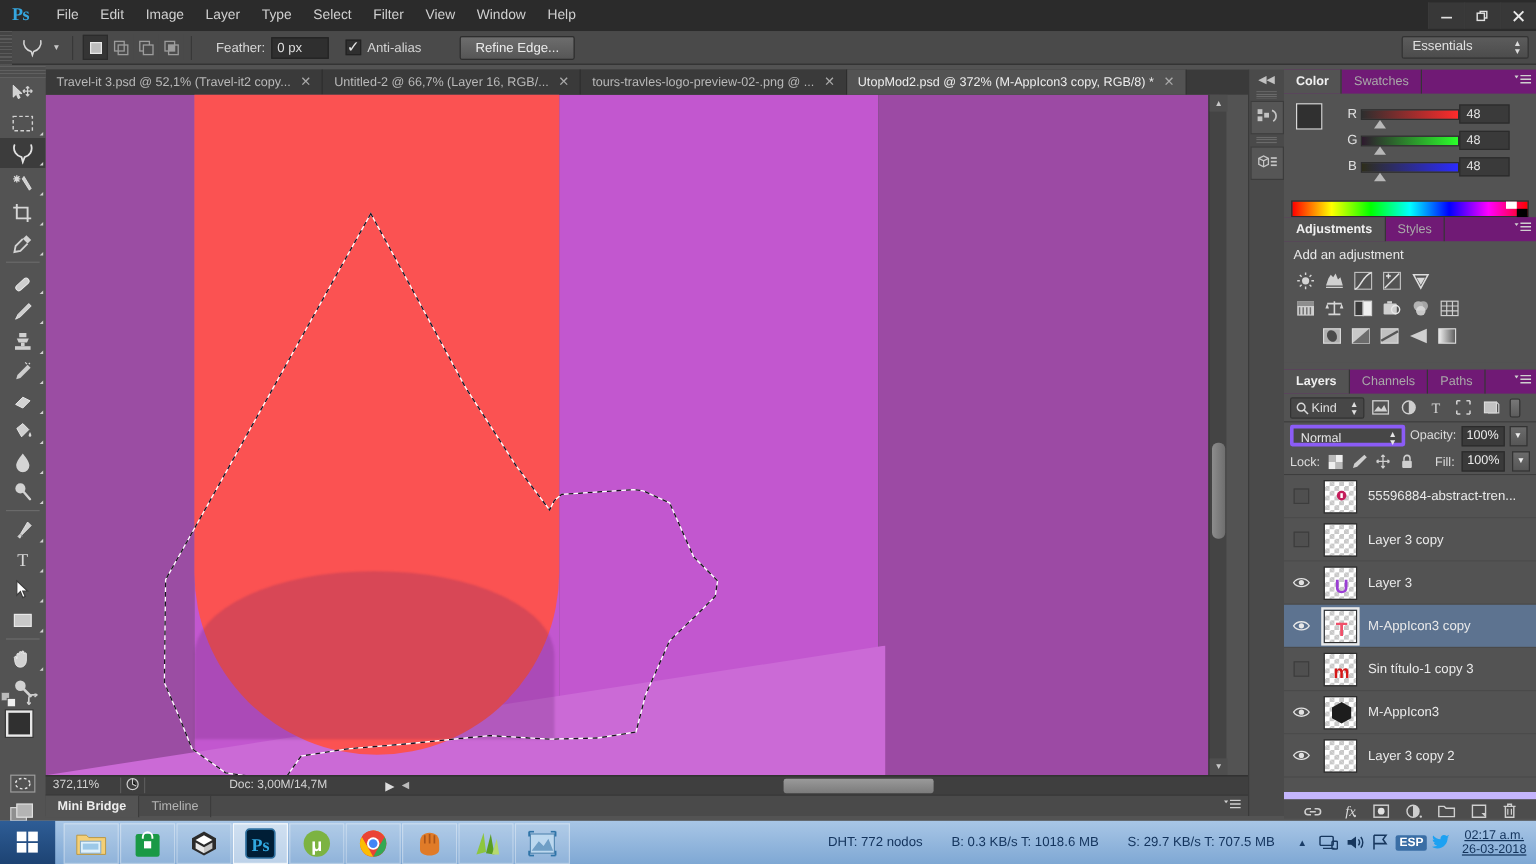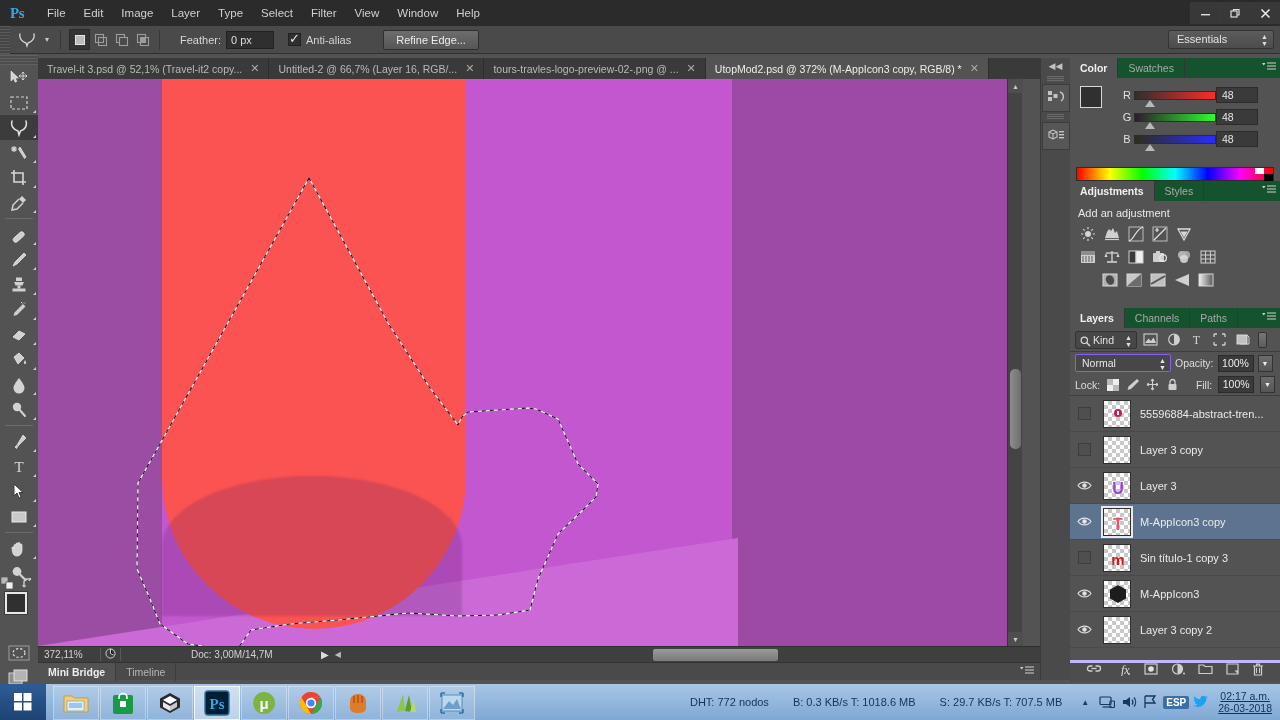--- a/index.html
+++ b/index.html
@@ -259,21 +259,21 @@
   }
 
   
   .rightpanels {
     position: absolute; left: 1070px; top: 58px; width: 210px; height: 622px;
     background: #535353;
   }
   .panel { background: #535353; }
   .panel-tabs {
     display: flex; align-items: stretch; height: 20px;
-    background: #14532d; position: relative;
+    background: #701a75; position: relative;
   }
   .ptab {
     padding: 0 10px; height: 20px; line-height: 20px;
     font-size: 10.5px; color: #a9a9a9;
     border-right: 1px solid #353535;
   }
   .ptab.active { background: #535353; color: #f0f0f0; font-weight: bold; }
   .pmenu {
     position: absolute; right: 4px; top: 4px;
     font-size: 10px; color: #cdcdcd; line-height: 10px;
@@ -333,21 +333,21 @@
   .filt-ic { width: 19px; height: 18px; display: flex; align-items: center; justify-content: center; }
   .toggle-pill {
     width: 9px; height: 16px; background: linear-gradient(to bottom,#777,#5c5c5c);
     border: 1px solid #333; border-radius: 2px; margin-left: 2px;
   }
   .blend-row {
     display: flex; align-items: center; height: 22px; padding: 0 5px; gap: 4px;
   }
   .blend-select {
     position: relative; width: 96px; height: 18px;
-    background: #474747; border: 1px solid #8b5cf6; border-radius: 2px;
+    background: #474747; border: 3px solid #8b5cf6; border-radius: 2px;
     font-size: 10.5px; color: #e6e6e6; line-height: 16px; padding-left: 6px;
   }
   .blend-select .ud { position: absolute; right: 4px; top: 2px; font-size: 7px; line-height:7px; text-align:center;}
   .lbl { font-size: 10.5px; color: #dcdcdc; }
   .numbox {
     width: 36px; height: 17px; background: #3a3a3a; border: 1px solid #2b2b2b;
     color: #ececec; font-size: 10.5px; line-height: 15px; text-align: center;
   }
   .ddbtn {
     width: 15px; height: 17px; background: linear-gradient(to bottom,#6b6b6b,#565656);
@@ -377,22 +377,22 @@
     border: 1px solid #2f2f2f;
     background-image:
       linear-gradient(45deg,#c8c8c8 25%,transparent 25%,transparent 75%,#c8c8c8 75%,#c8c8c8),
       linear-gradient(45deg,#c8c8c8 25%,#fff 25%,#fff 75%,#c8c8c8 75%,#c8c8c8);
     background-size: 8px 8px; background-position: 0 0, 4px 4px;
     overflow: hidden;
   }
   .thumb.selected-thumb { outline: 2px solid #e9e9e9; outline-offset: 0px; }
   .layer-name { font-size: 11px; color: #eaeaea; padding-left: 4px; white-space: nowrap; }
   .layer-footer {
-    display: flex; align-items: flex-start; justify-content: center; gap: 13px;
-    height: 22px; border-top: 3px solid #c4b5fd; background: #4d4d4d;
+    display: flex; align-items: flex-end; justify-content: center; gap: 13px;
+    height: 22px; border-top: 6px solid #c4b5fd; background: #4d4d4d;
   }
   .lf-ic { display: flex; align-items: center; justify-content: center; color: #d0d0d0; }
 
   
   .taskbar {
     position: absolute; left: 0; top: 684px; width: 1280px; height: 36px;
     background: linear-gradient(to bottom,#a8c6e6,#7fa8d4);
     display: flex; align-items: center;
   }
   .start {

